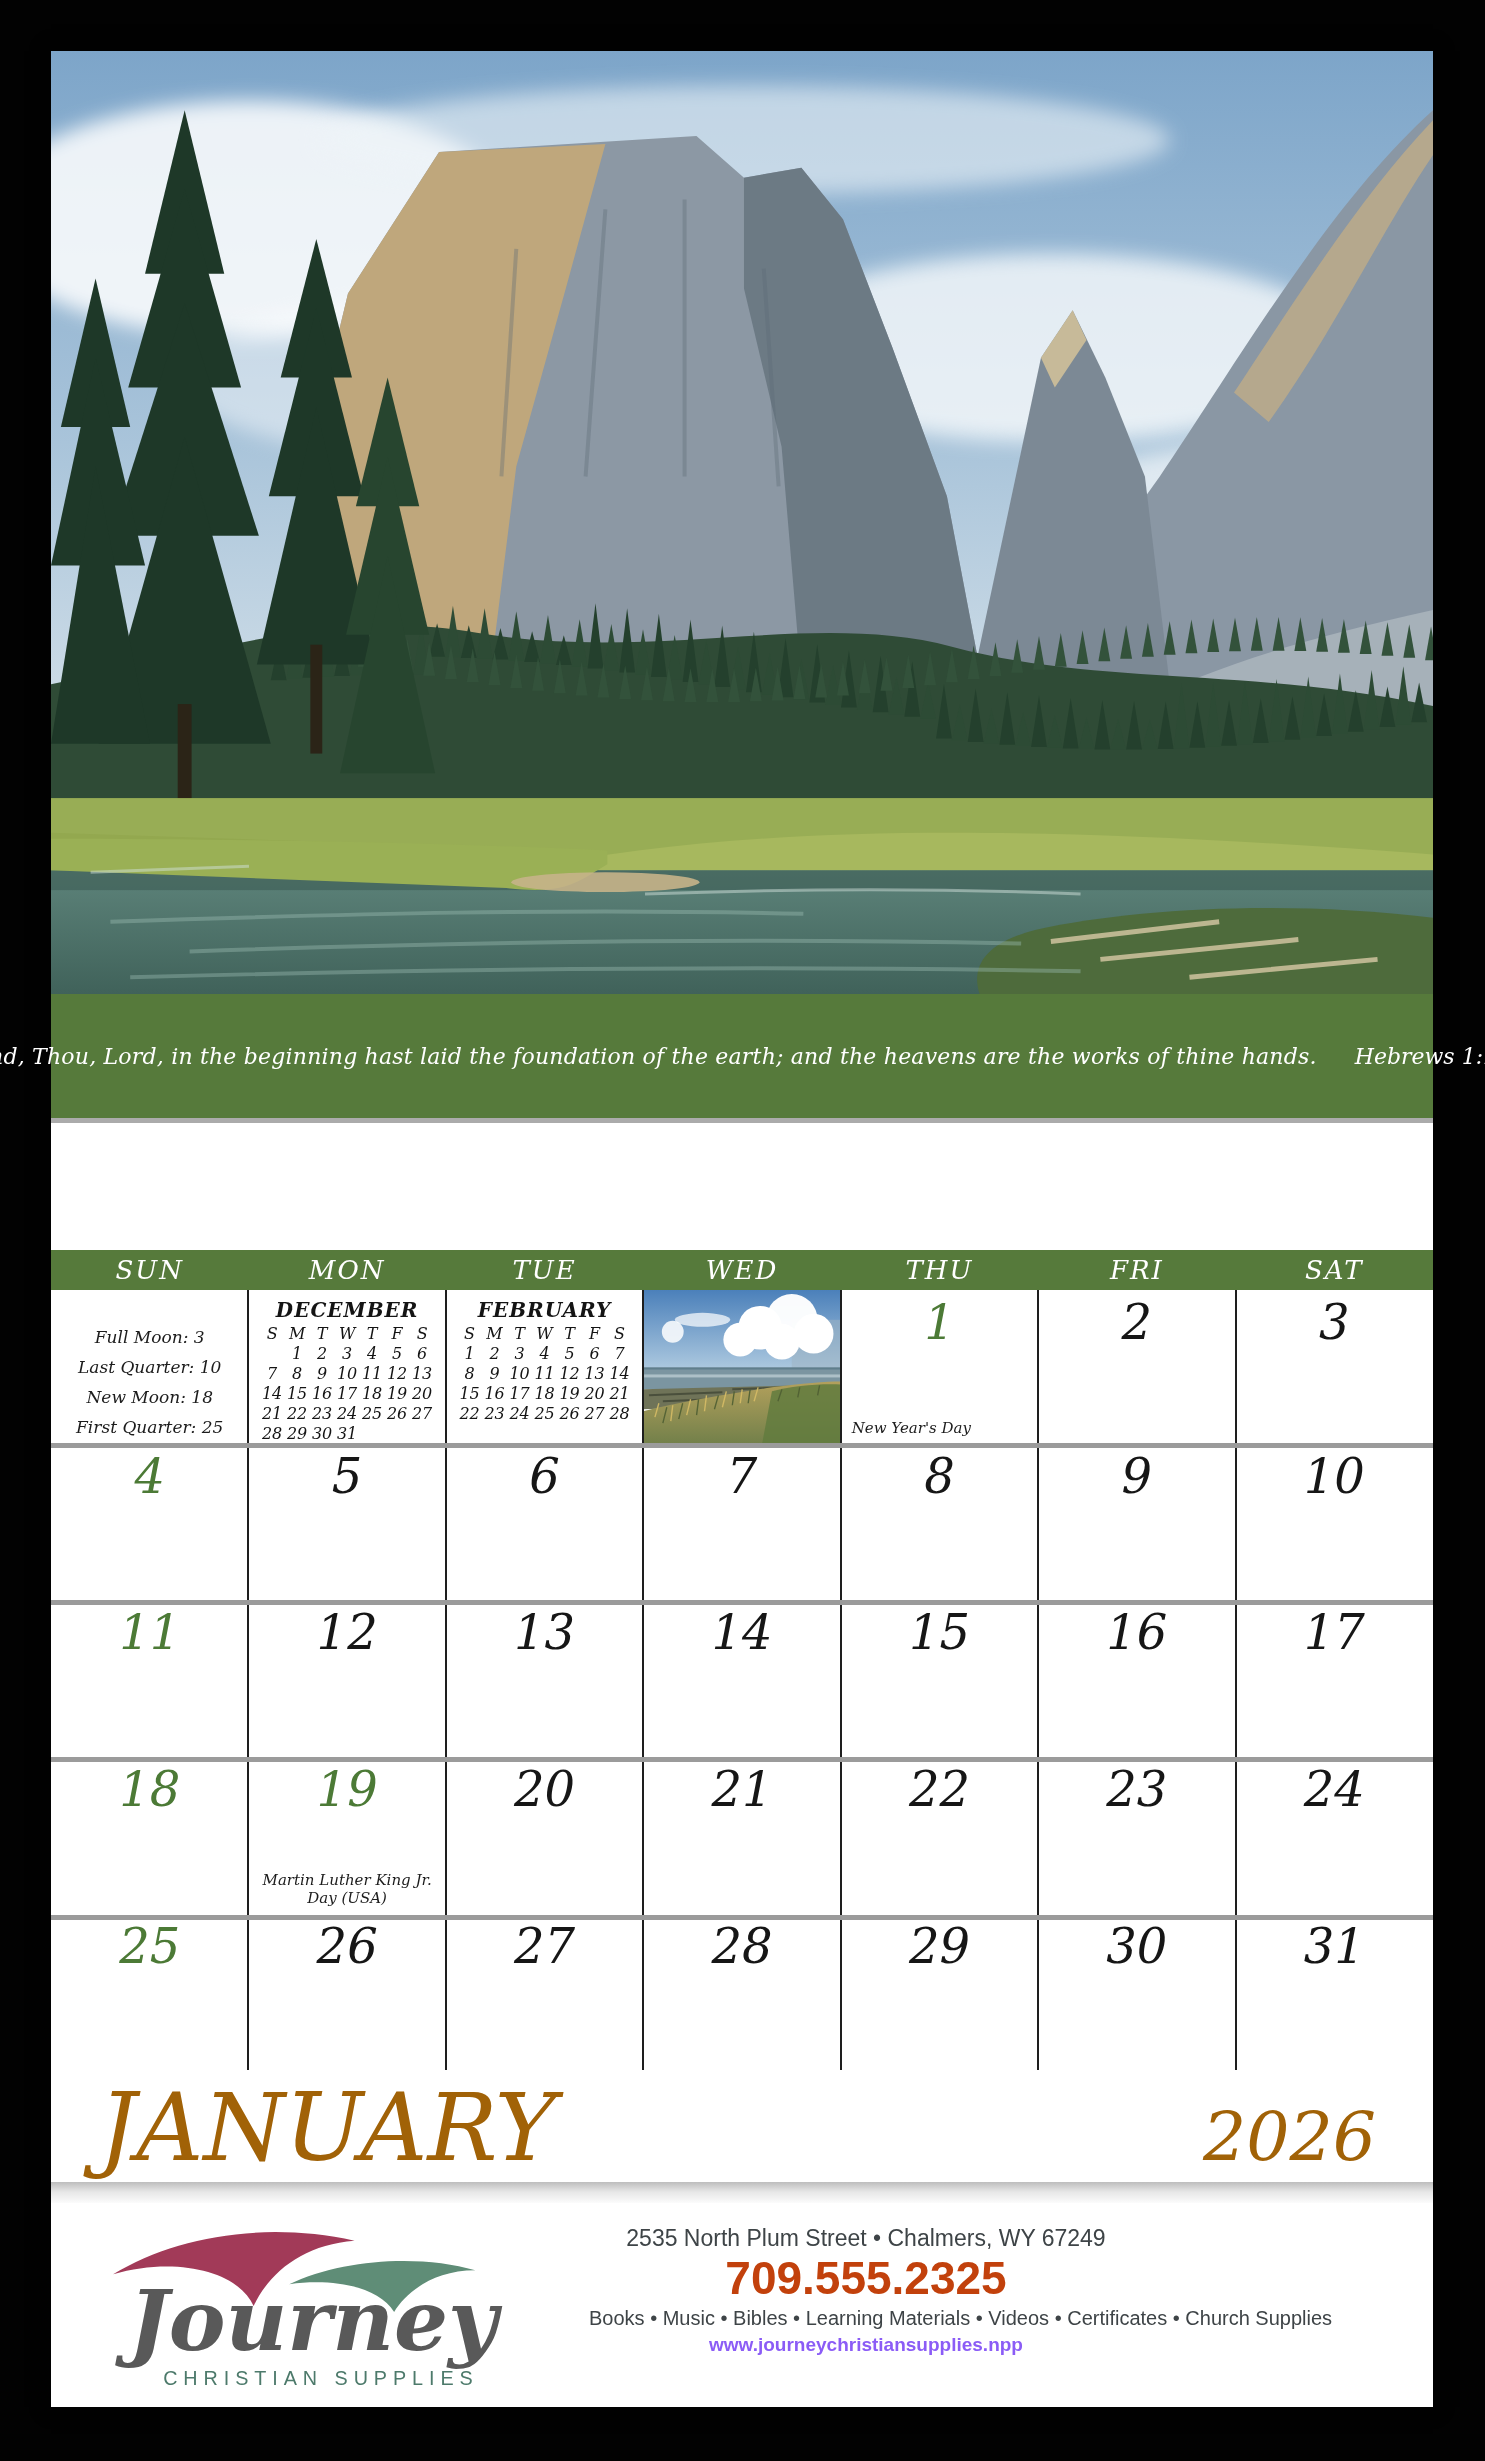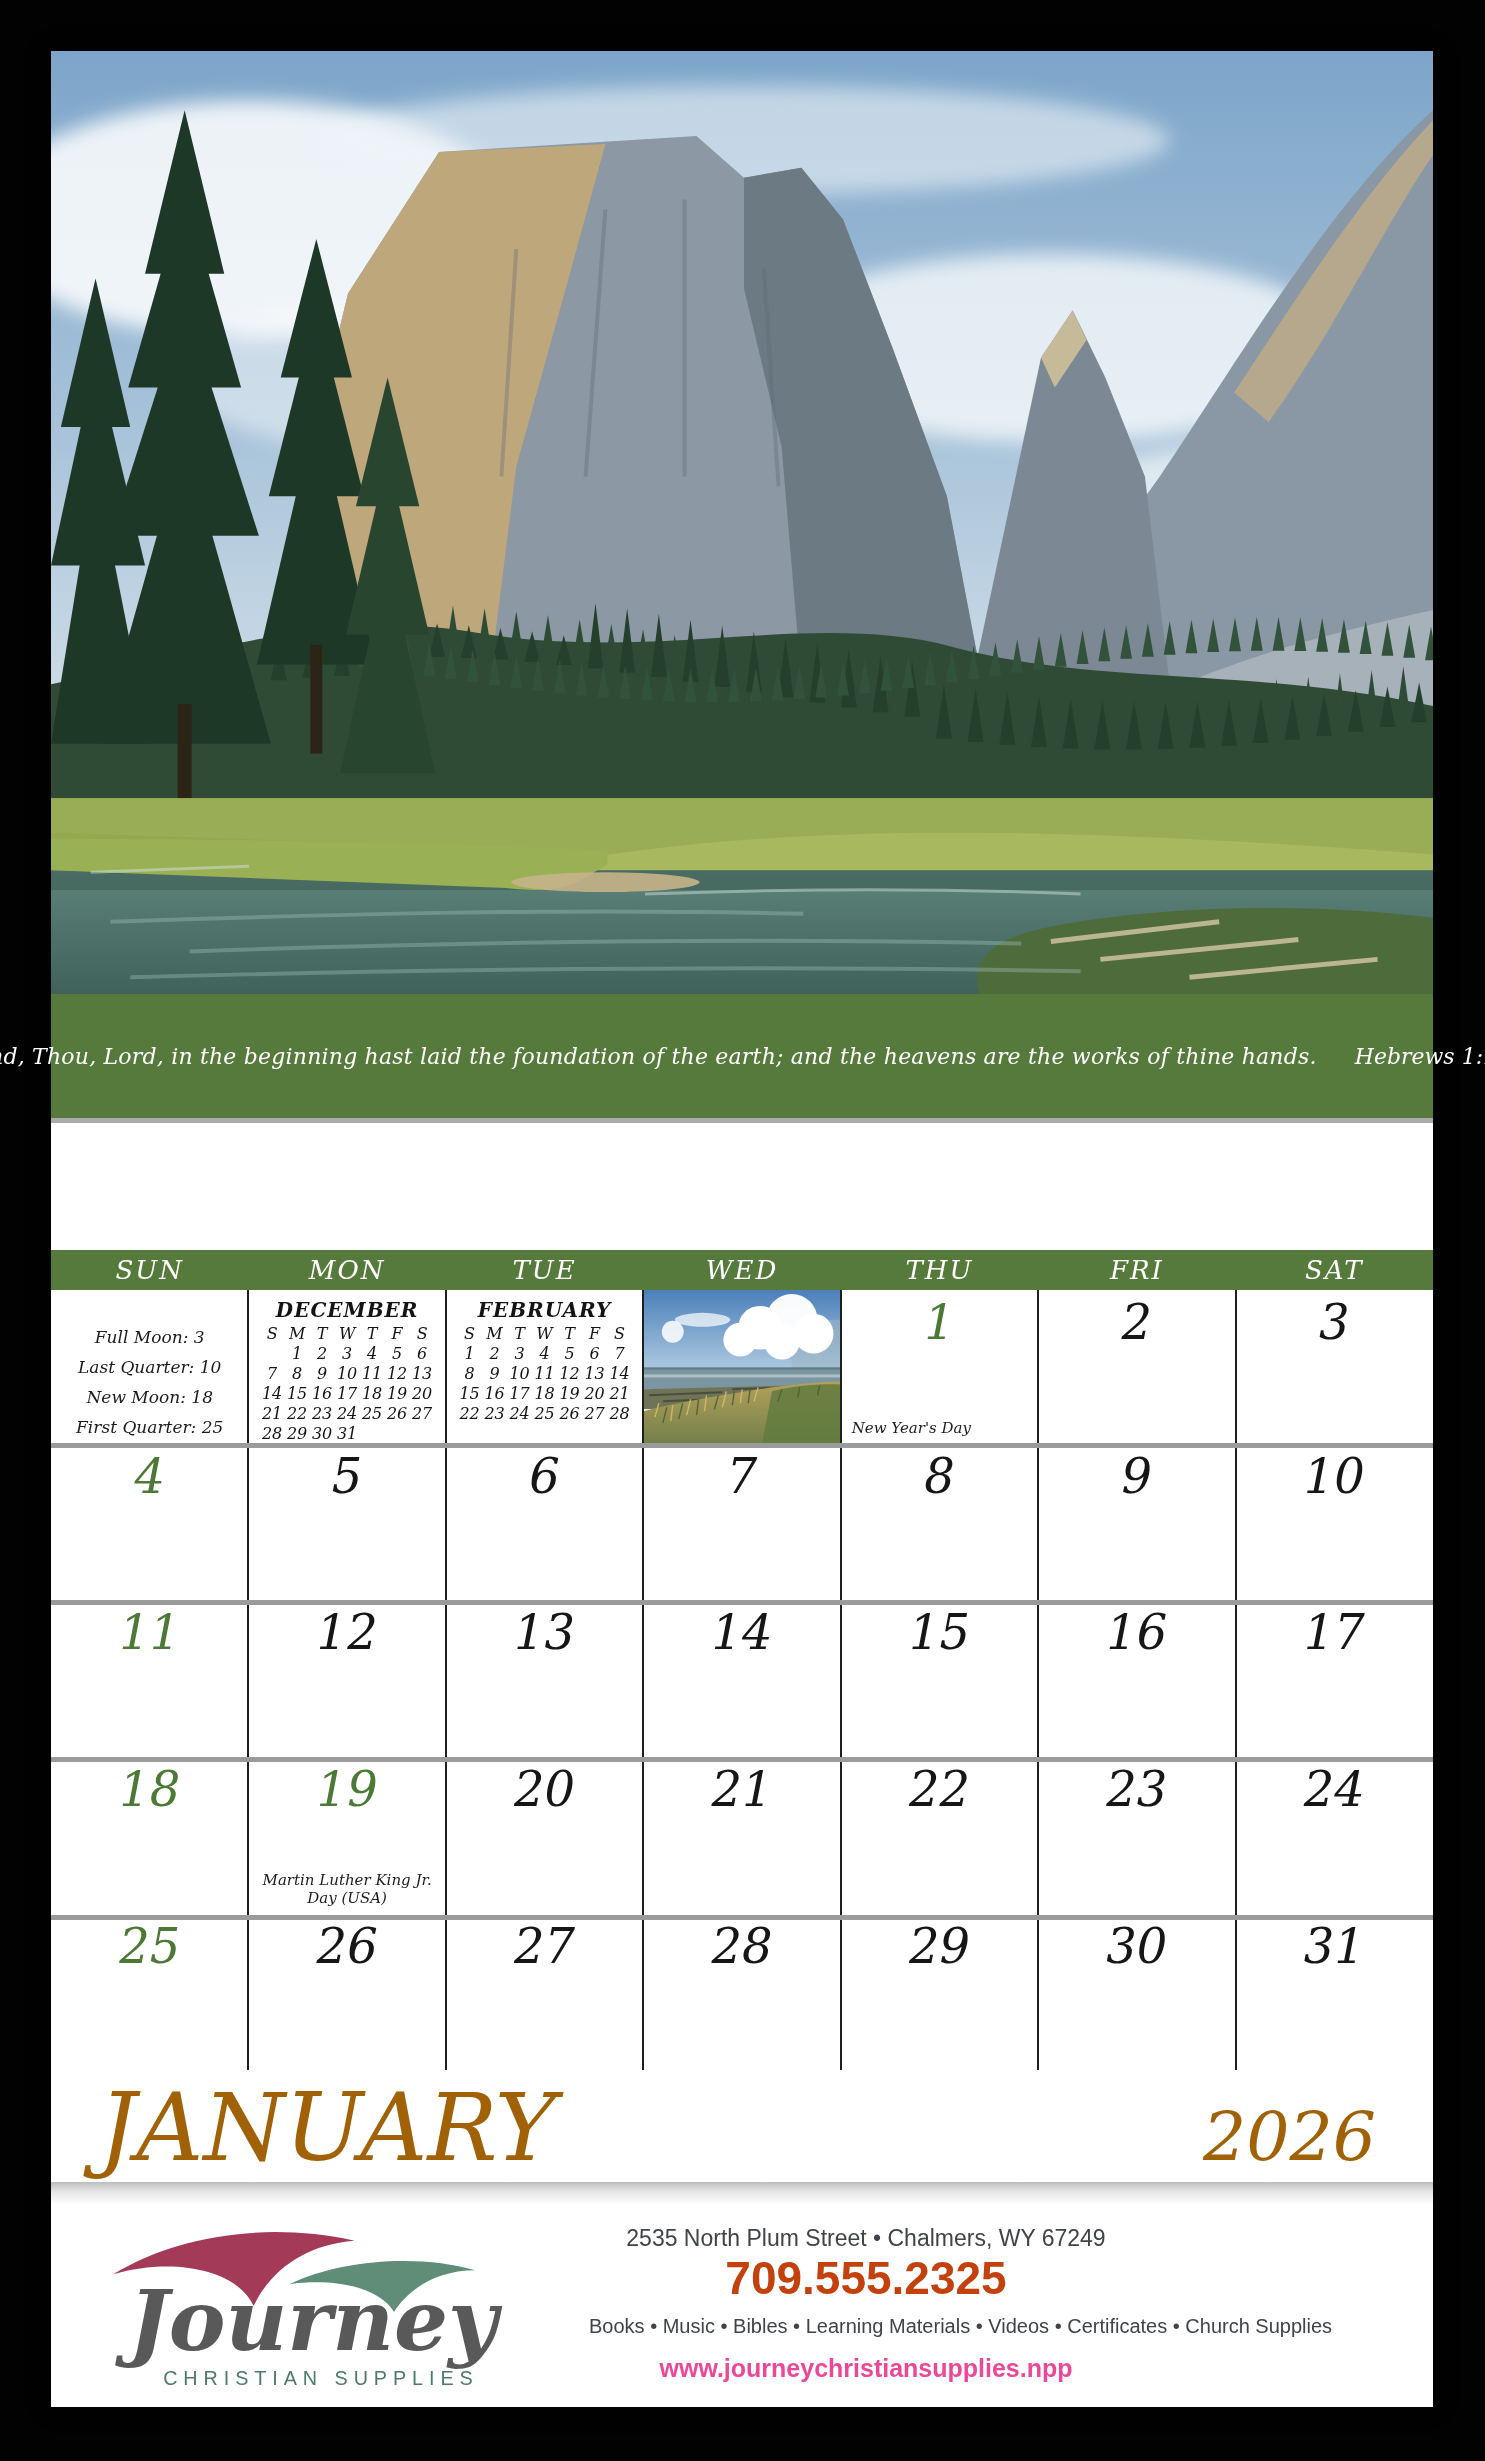--- a/index.html
+++ b/index.html
@@ -88,22 +88,22 @@
     background:linear-gradient(180deg,#bdbdbd 0%,#e7e7e7 45%,#fdfdfd 100%);
   }
 
   
   .footer{position:absolute;left:0;top:2152px;width:1382px;height:204px;background:#fff;}
   .logo{position:absolute;left:54px;top:8px;width:416px;height:188px;}
   .info{position:absolute;left:538px;top:14px;width:554px;text-align:center;}
   .biz-name{font-size:33px;font-weight:bold;color:#4d7a6b;}
   .biz-address{font-size:23px;color:#3e4447;margin-top:8px;}
   .biz-phone{font-size:46px;font-weight:bold;color:#c2410c;margin-top:2px;line-height:1.05;}
-  .biz-products{font-size:20px;color:#3e4447;margin-top:13px;white-space:nowrap;}
-  .biz-site{font-size:25px;font-weight:bold;color:#ec4899;margin-top:16px;}
+  .biz-products{font-size:20px;color:#3e4447;margin-top:5px;white-space:nowrap;}
+  .biz-site{font-size:19px;font-weight:bold;color:#8b5cf6;margin-top:4px;}
 </style>
 </head>
 <body>
 
 <div class="page">
 
   <div class="photo">
     <svg viewBox="0 0 1396 953" preserveAspectRatio="none">
       <defs>
         <linearGradient id="sky" x1="0" y1="0" x2="0" y2="1">

